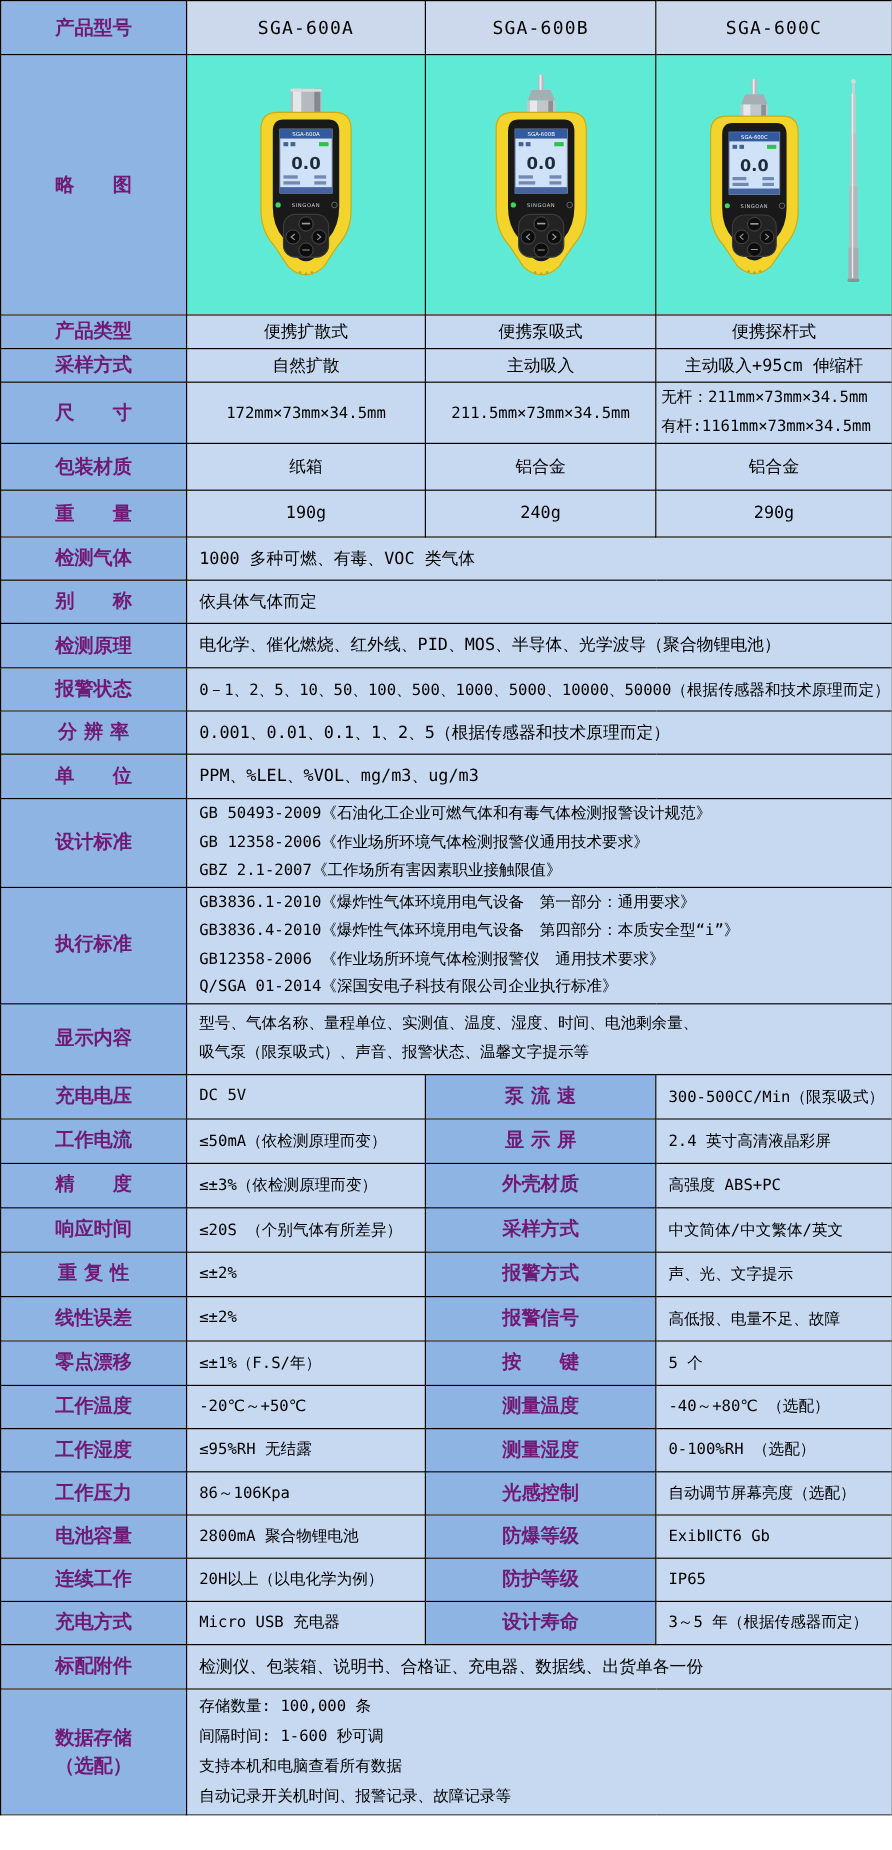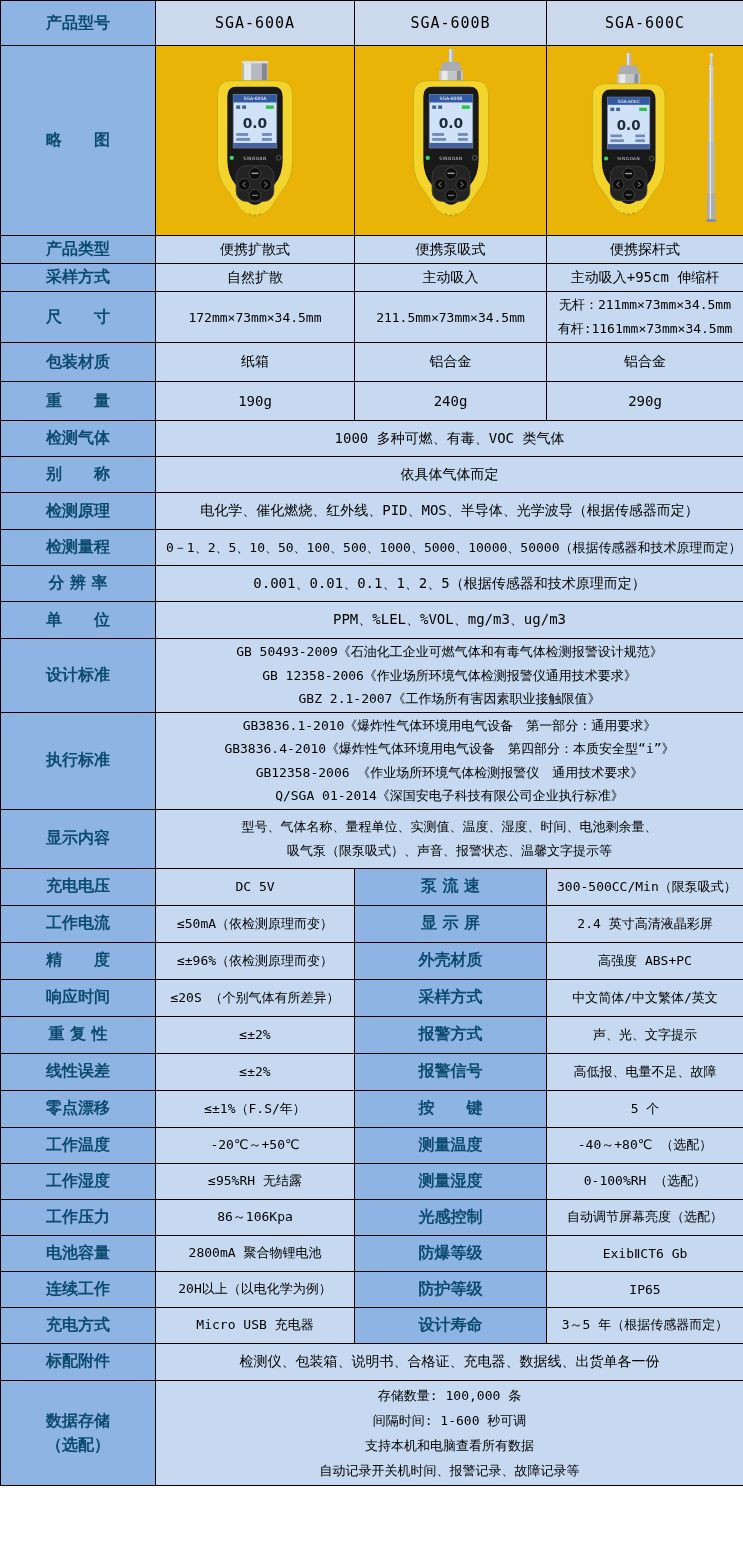--- a/index.html
+++ b/index.html
@@ -1,27 +1,27 @@
 <!DOCTYPE html>
 <html><head>
 <meta charset="utf-8">
 <style>
   * { margin:0; padding:0; box-sizing:border-box; }
   html,body { background:#fff; }
   body { width:743px; font-family:"DejaVu Sans", "Liberation Sans", sans-serif; color:#000; }
   table { border-collapse:collapse; width:743px; table-layout:fixed; }
   td { border:1px solid #000; vertical-align:middle; overflow:hidden; }
-  td.lbl { background:#8db4e2; font-weight:bold; text-align:center; font-size:16px; color:#0c4a6e;margin-left:29px; }
+  td.lbl { background:#8db4e2; font-weight:bold; text-align:center; font-size:16px; color:#701a75;margin-left:29px; }
   td.hdr { background:#ccd8ec; text-align:center; font-size:15px; letter-spacing:1px;
            font-family:"DejaVu Sans Mono","Liberation Mono",monospace; }
-  td.val { background:#c6d9f1; font-size:14px; padding:1px 10px; text-align:center;
+  td.val { background:#c6d9f1; font-size:14px; padding:1px 10px; text-align:left;
            font-family:"DejaVu Sans Mono","DejaVu Sans",monospace; }
   td.val.c { text-align:center; padding:1px 20px; }
   td.val.s13 { font-size:13px; white-space:nowrap; }
-  td.img { background:#eab308; text-align:center; vertical-align:middle; padding:2px 0; }
+  td.img { background:#5eead4; text-align:center; vertical-align:middle; padding:16px 0; }
   .dim2 { font-size:13px; line-height:24px; white-space:nowrap; }
   .lines div { line-height:23.5px; font-size:13px; white-space:nowrap; }
   .lines25 div { line-height:25px; font-size:13px; white-space:nowrap; }
   .lbl2 div { line-height:24px; }
   .trh45{height:45px}.trh190{height:190px}.trh40{height:28px}.trh50{height:50px}
   .trh39{height:39px}.trh36{height:36px}.trh37{height:37px}
   .trh71{height:71px}.trh97{height:97px}.trh59{height:59px}.trh105{height:105px}
   svg { display:block; margin:0 auto; }
 </style>
 </head>
@@ -229,24 +229,24 @@
   <tr class="trh36">
     <td class="lbl">检测气体</td>
     <td class="val" colspan="3">1000 多种可燃、有毒、VOC 类气体</td>
   </tr>
   <tr class="trh36">
     <td class="lbl">别　　称</td>
     <td class="val" colspan="3">依具体气体而定</td>
   </tr>
   <tr class="trh37">
     <td class="lbl">检测原理</td>
-    <td class="val" colspan="3">电化学、催化燃烧、红外线、PID、MOS、半导体、光学波导（根据传感器而定）</td>
-  </tr>
-  <tr class="trh36">
-    <td class="lbl">检测量程</td>
+    <td class="val" colspan="3">电化学、催化燃烧、红外线、PID、MOS、半导体、光学波导（聚合物锂电池）</td>
+  </tr>
+  <tr class="trh36">
+    <td class="lbl">报警状态</td>
     <td class="val s13" colspan="3">0－1、2、5、10、50、100、500、1000、5000、10000、50000（根据传感器和技术原理而定）</td>
   </tr>
   <tr class="trh36">
     <td class="lbl">分 辨 率</td>
     <td class="val" colspan="3">0.001、0.01、0.1、1、2、5（根据传感器和技术原理而定）</td>
   </tr>
   <tr class="trh37">
     <td class="lbl">单　　位</td>
     <td class="val" colspan="3">PPM、%LEL、%VOL、mg/m3、ug/m3</td>
   </tr>
@@ -283,21 +283,21 @@
     <td class="val s13">300-500CC/Min（限泵吸式）</td>
   </tr>
   <tr class="trh37">
     <td class="lbl">工作电流</td>
     <td class="val s13">≤50mA（依检测原理而变）</td>
     <td class="lbl">显 示 屏</td>
     <td class="val s13">2.4 英寸高清液晶彩屏</td>
   </tr>
   <tr class="trh37">
     <td class="lbl">精　　度</td>
-    <td class="val s13">≤±96%（依检测原理而变）</td>
+    <td class="val s13">≤±3%（依检测原理而变）</td>
     <td class="lbl">外壳材质</td>
     <td class="val s13">高强度 ABS+PC</td>
   </tr>
   <tr class="trh37">
     <td class="lbl">响应时间</td>
     <td class="val s13">≤20S （个别气体有所差异）</td>
     <td class="lbl">采样方式</td>
     <td class="val s13">中文简体/中文繁体/英文</td>
   </tr>
   <tr class="trh37">

